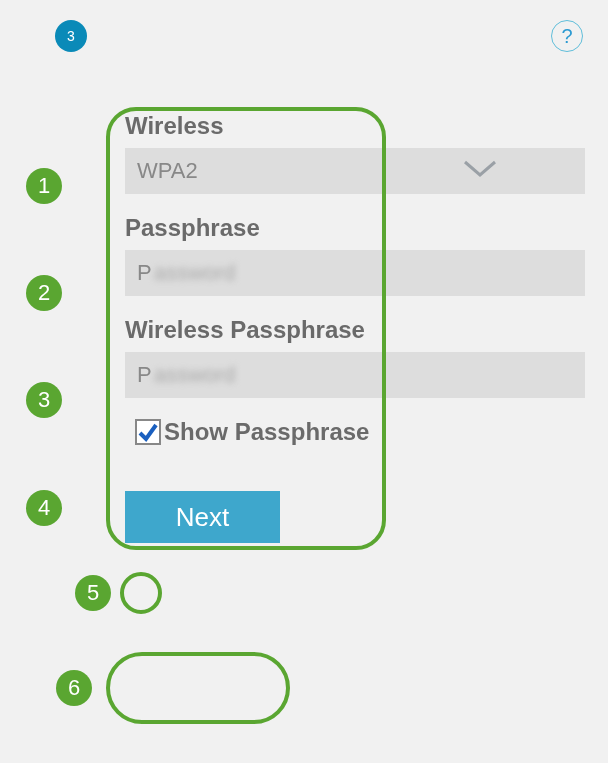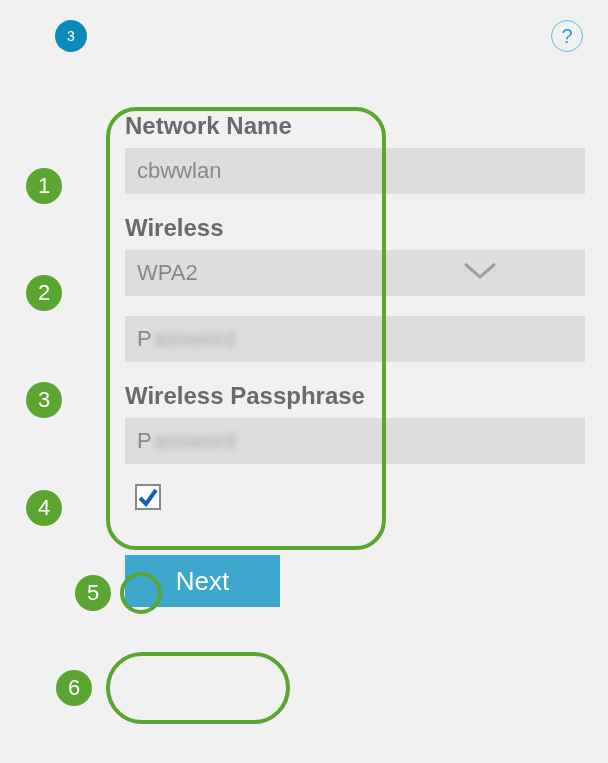--- a/index.html
+++ b/index.html
@@ -149,58 +149,56 @@
 </head>
 <body>
 
 <div class="header">
   <div class="step-circle">3</div>
 </div>
 <div class="help-circle">?</div>
 
 <div class="form-area">
 
-  <div class="field">
-    <label class="field-label">Network Name</label>
-    <input class="field-input" type="text" value="cbwwlan" style="">
-  </div>
 
   <div class="field">
     <label class="field-label">Wireless</label>
     <div class="select-wrapper">
       <input class="field-input" type="text" readonly="" value="WPA2" style="">
       <span class="select-arrow">
         <svg width="34" height="18" viewBox="0 0 34 18">
             <polyline points="2,2 17,15 32,2" fill="none" stroke="#9aa0a6" stroke-width="3"></polyline>
           </svg>
       </span>
     </div>
   </div>
 
   <div class="field">
+    <label class="field-label">Passphrase</label>
     <div class="field-input" style="display:flex;align-items:center;">
       <span style="color:#888;">P</span>
         <span class="blurred" style="color:#aaa;margin-left:2px;">assword</span>
     </div>
   </div>
 
   <div class="field">
     <label class="field-label">Wireless Passphrase</label>
     <div class="field-input" style="display:flex;align-items:center;">
       <span style="color:#888;">P</span>
         <span class="blurred" style="color:#aaa;margin-left:2px;">assword</span>
     </div>
   </div>
 
   <div class="checkbox-row">
     <div class="checkbox-box">
       <svg width="22" height="22" viewBox="0 0 22 22">
         <polyline points="3,12 9,18 19,4" fill="none" stroke="#1a5fbf" stroke-width="4"></polyline>
       </svg>
     </div>
+    <span class="checkbox-label">Show Passphrase</span>
   </div>
 
   <button class="next-button">Next</button>
 
 </div>
 
 <div class="highlight-box" style="left:106px; top:107px; width:280px; height:443px;"></div>
 <div class="highlight-round" style="left:120px; top:572px; width:42px; height:42px;"></div>
 <div class="highlight-box" style="left:106px; top:652px; width:184px; height:72px; border-radius:36px;"></div>
 

